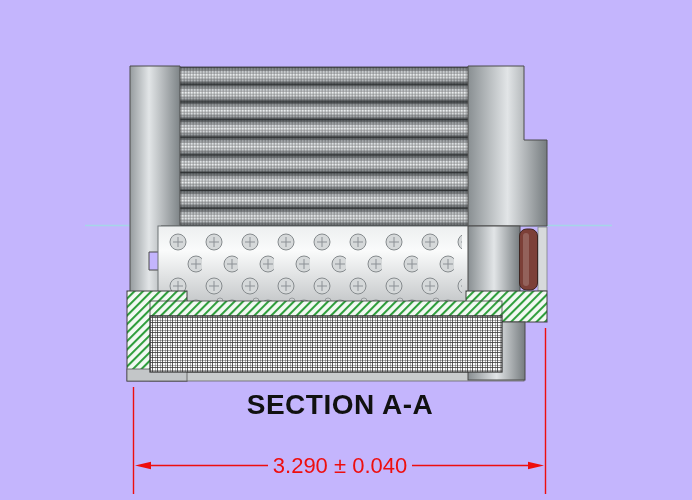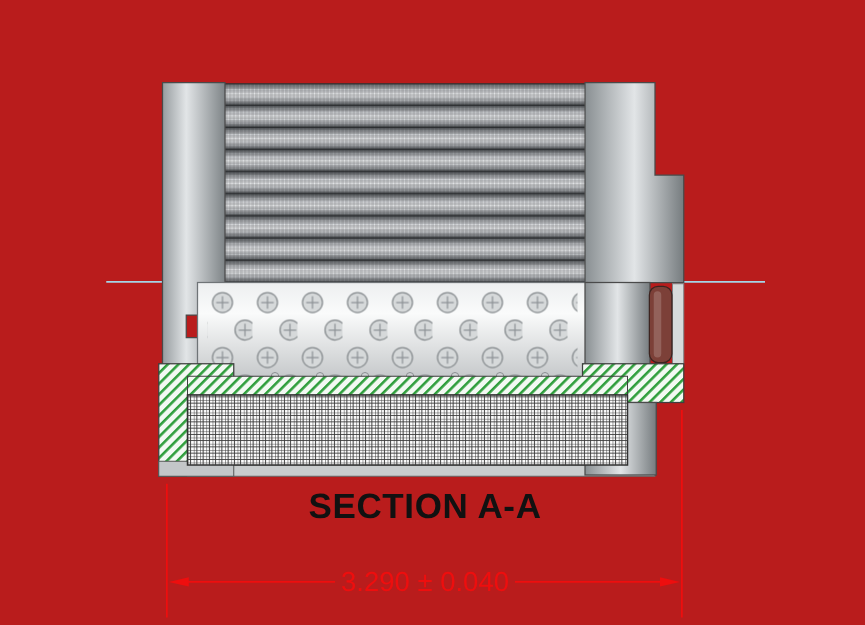--- a/index.html
+++ b/index.html
@@ -1,17 +1,17 @@
 <!DOCTYPE html>
 <html><head>
 <meta charset="utf-8">
 <style>
   html,body{margin:0;padding:0;background:#ffffff;width:692px;height:500px;overflow:hidden;
     font-family:"Liberation Sans",sans-serif;}
-  #stage{position:relative;width:692px;height:500px;background:#b91c1c;}
+  #stage{position:relative;width:692px;height:500px;background:#c4b5fd;}
   svg{position:absolute;left:0;top:0;}
   text{font-family:"Liberation Sans",sans-serif;}
   .section-label{font-size:28px;font-weight:600;letter-spacing:.5px;}
   .dim-label{font-size:22px;font-weight:500;}
 </style>
 </head>
 <body>
 
 <div id="stage">
 <svg width="692" height="500" viewBox="0 0 692 500">

